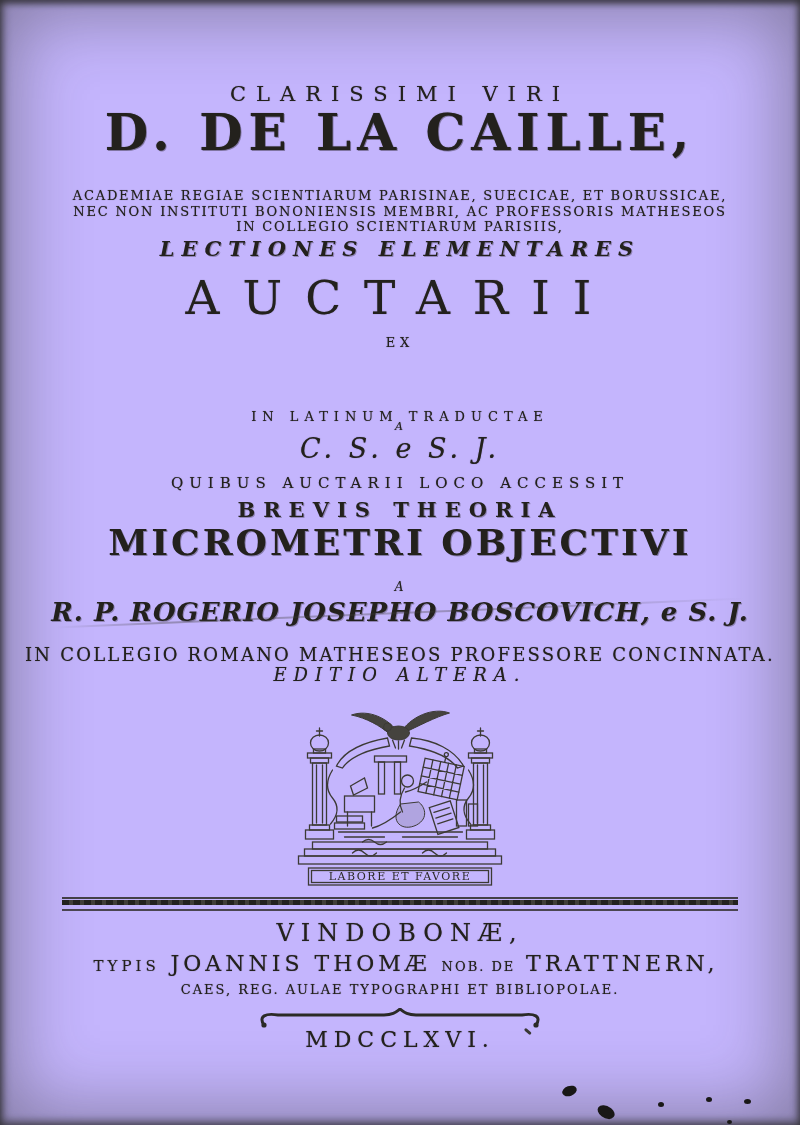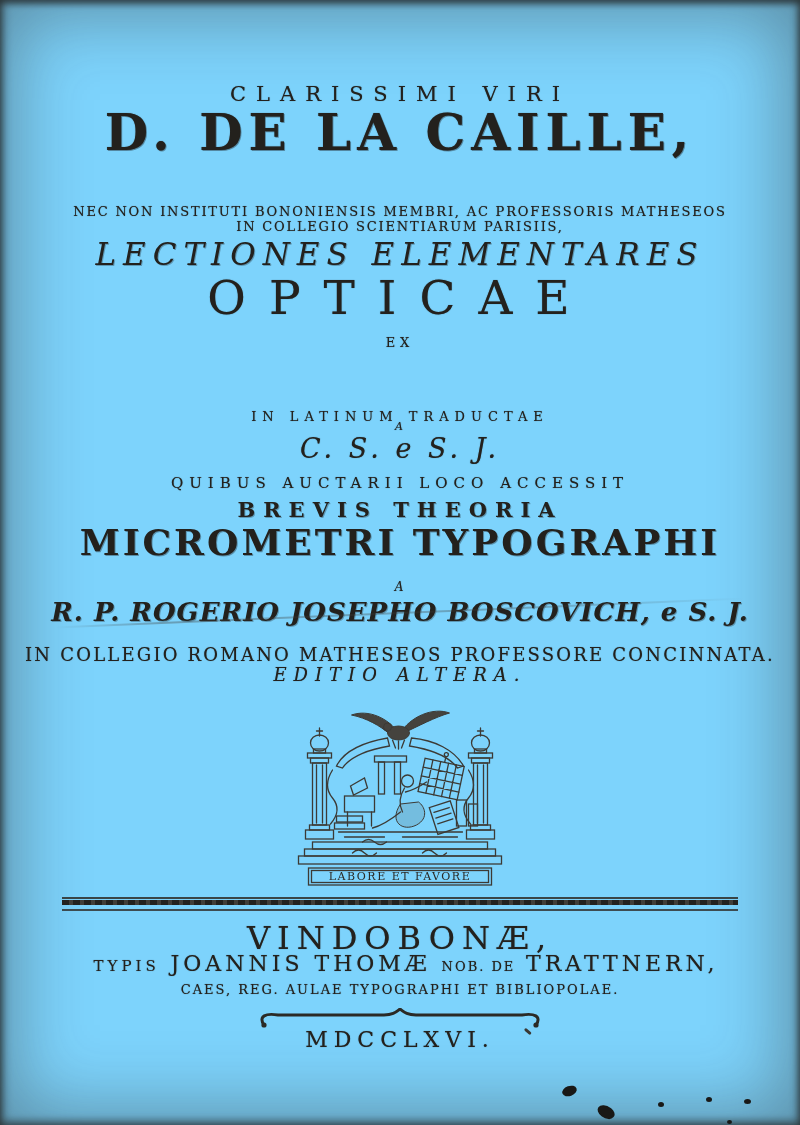--- a/index.html
+++ b/index.html
@@ -13,37 +13,37 @@
     background:
       radial-gradient(ellipse 240px 170px at 6% 4%, rgba(82,80,76,0.38), transparent 70%),
       radial-gradient(ellipse 150px 340px at 0% 42%, rgba(90,88,84,0.30), transparent 72%),
       radial-gradient(ellipse 200px 140px at 78% -2%, rgba(96,94,90,0.28), transparent 70%),
       radial-gradient(ellipse 320px 220px at 97% 102%, rgba(92,90,86,0.34), transparent 72%),
       radial-gradient(ellipse 260px 130px at 30% 101%, rgba(96,94,90,0.25), transparent 72%),
       radial-gradient(ellipse 430px 280px at 50% 36%, rgba(255,255,250,0.16), transparent 75%),
       radial-gradient(ellipse 330px 430px at 46% 74%, rgba(252,252,246,0.12), transparent 75%),
       repeating-linear-gradient(47deg, rgba(0,0,0,0.018) 0 2px, rgba(255,255,255,0.015) 2px 4px),
       #b1aeа9;
-    background-color:#7dd3fc;
+    background-color:#c4b5fd;
     box-shadow:
       inset 0 0 70px 16px rgba(46,45,42,0.40),
       inset 0 4px 6px rgba(25,25,23,0.55),
       inset 4px 0 10px rgba(30,30,28,0.35),
       inset -3px 0 8px rgba(35,35,33,0.30),
       inset 0 -4px 8px rgba(30,30,28,0.40);
   }
   .line{position:absolute;left:0;right:0;text-align:center;white-space:nowrap;
         text-shadow:0 0 1px rgba(34,32,28,0.55);}
   .l-clarissimi{top:82px;font-size:21px;letter-spacing:10px;}
   .l-author{top:103px;font-size:50px;font-weight:bold;letter-spacing:6px;
             text-shadow:1px 1px 0 rgba(20,18,16,0.35),0 0 1px rgba(34,32,28,0.6);}
   .l-t1{top:188px;font-size:13px;letter-spacing:1.8px;}
   .l-t2{top:204px;font-size:13px;letter-spacing:1.8px;}
   .l-t3{top:219px;font-size:13px;letter-spacing:1.8px;}
-  .l-series{top:236px;font-size:31px;font-style:italic;font-weight:normal;letter-spacing:7px;
+  .l-series{top:236px;font-size:21px;font-style:italic;font-weight:bold;letter-spacing:7px;
             text-shadow:1px 1px 0 rgba(20,18,16,0.3);}
   .l-optica{top:270px;font-size:47px;letter-spacing:23px;font-weight:500;}
   .l-ex{top:335px;font-size:13px;letter-spacing:5px;}
   .l-editione{top:352px;font-size:27px;letter-spacing:5px;}
   .l-latinum{top:391px;font-size:13px;letter-spacing:6px;margin-top:18px;}
   .l-a1{top:420px;font-size:11px;letter-spacing:2px;font-style:italic;}
   .l-cs{top:433px;font-size:27px;font-style:italic;letter-spacing:4px;}
   .l-quibus{top:474px;font-size:15px;letter-spacing:6px;}
   .l-brevis{top:497px;font-size:21px;font-weight:bold;letter-spacing:8px;
             text-shadow:1px 1px 0 rgba(20,18,16,0.3);}
@@ -54,21 +54,21 @@
             text-shadow:1px 1px 0 rgba(20,18,16,0.3);}
   .l-concinnata{top:644px;font-size:18px;letter-spacing:2.2px;}
   .l-editio{top:664px;font-size:18px;font-style:italic;letter-spacing:7px;}
   .emblem-wrap{position:absolute;top:704px;left:50%;transform:translateX(-50%);
                width:218px;height:192px;}
   .rule{position:absolute;top:897px;left:62px;width:676px;}
   .rule .thin{height:2px;background:#2d2b27;opacity:.85;}
   .rule .thick{height:5px;margin-top:1px;
         background:repeating-linear-gradient(90deg,#23221f 0 7px,#403e39 7px 11px);}
   .rule .thin2{height:2px;margin-top:4px;background:#2d2b27;opacity:.8;}
-  .l-city{top:919px;font-size:32px;letter-spacing:7px;}
+  .l-city{top:919px;font-size:24px;letter-spacing:7px;}
   .l-typis{top:951px;font-size:21px;letter-spacing:4px;padding-left:12px;}
   .l-typis .sm{font-size:15px;}
   .l-typis .xs{font-size:13px;letter-spacing:2px;}
   .l-typis .lg{font-size:22px;}
   .l-caes{top:982px;font-size:13px;letter-spacing:2px;}
   .brace-wrap{position:absolute;top:1008px;left:50%;transform:translateX(-50%);
               width:292px;height:22px;}
   .l-year{top:1027px;font-size:22px;letter-spacing:6px;}
   .crease{position:absolute;top:612px;left:55px;width:690px;height:2px;
           background:linear-gradient(90deg,transparent,rgba(62,60,56,0.35) 15%,rgba(62,60,56,0.3) 70%,transparent);
@@ -86,33 +86,34 @@
   svg .band-text{font-family:"DejaVu Serif","Liberation Serif",serif;font-size:11px;
       letter-spacing:1.5px;fill:#2a2824;}
 </style>
 </head>
 <body>
 
 <div class="page">
 
   <div class="line l-clarissimi">CLARISSIMI VIRI</div>
   <div class="line l-author">D. DE LA CAILLE,</div>
+  <div class="line l-t1">ACADEMIAE REGIAE SCIENTIARUM PARISINAE, SUECICAE, ET BORUSSICAE,</div>
   <div class="line l-t2">NEC NON INSTITUTI BONONIENSIS MEMBRI, AC PROFESSORIS MATHESEOS</div>
   <div class="line l-t3">IN COLLEGIO SCIENTIARUM PARISIIS,</div>
 
   <div class="line l-series">LECTIONES ELEMENTARES</div>
-  <div class="line l-optica">OPTICAE</div>
+  <div class="line l-optica">AUCTARII</div>
   <div class="line l-ex">EX</div>
   <div class="line l-latinum">IN LATINUM TRADUCTAE</div>
   <div class="line l-a1">A</div>
   <div class="line l-cs">C. S. e S. J.</div>
   <div class="line l-quibus">QUIBUS AUCTARII LOCO ACCESSIT</div>
 
   <div class="line l-brevis">BREVIS THEORIA</div>
-  <div class="line l-micrometri">MICROMETRI TYPOGRAPHI</div>
+  <div class="line l-micrometri">MICROMETRI OBJECTIVI</div>
   <div class="line l-a2">A</div>
   <div class="line l-boscovich">R. P. ROGERIO JOSEPHO BOSCOVICH, e S. J.</div>
   <div class="line l-concinnata">IN COLLEGIO ROMANO MATHESEOS PROFESSORE CONCINNATA.</div>
   <div class="line l-editio">EDITIO ALTERA.</div>
 
   <div class="crease"></div>
 
   <div class="emblem-wrap">
     <svg viewBox="0 0 215 192" width="218" height="192">
 

